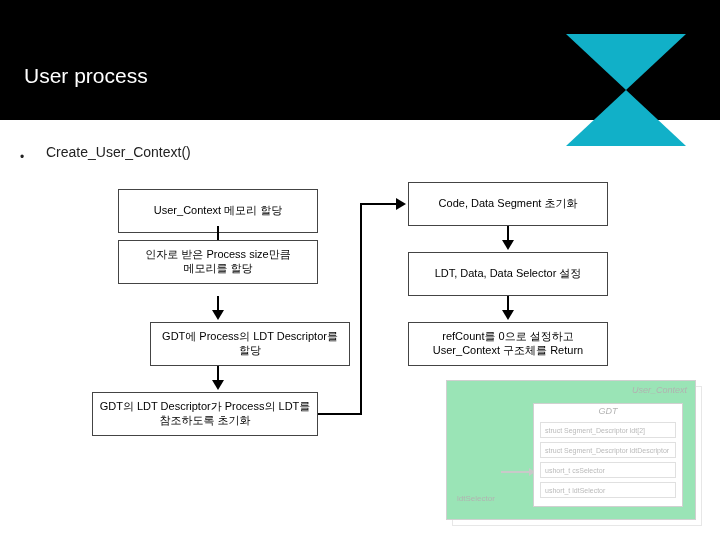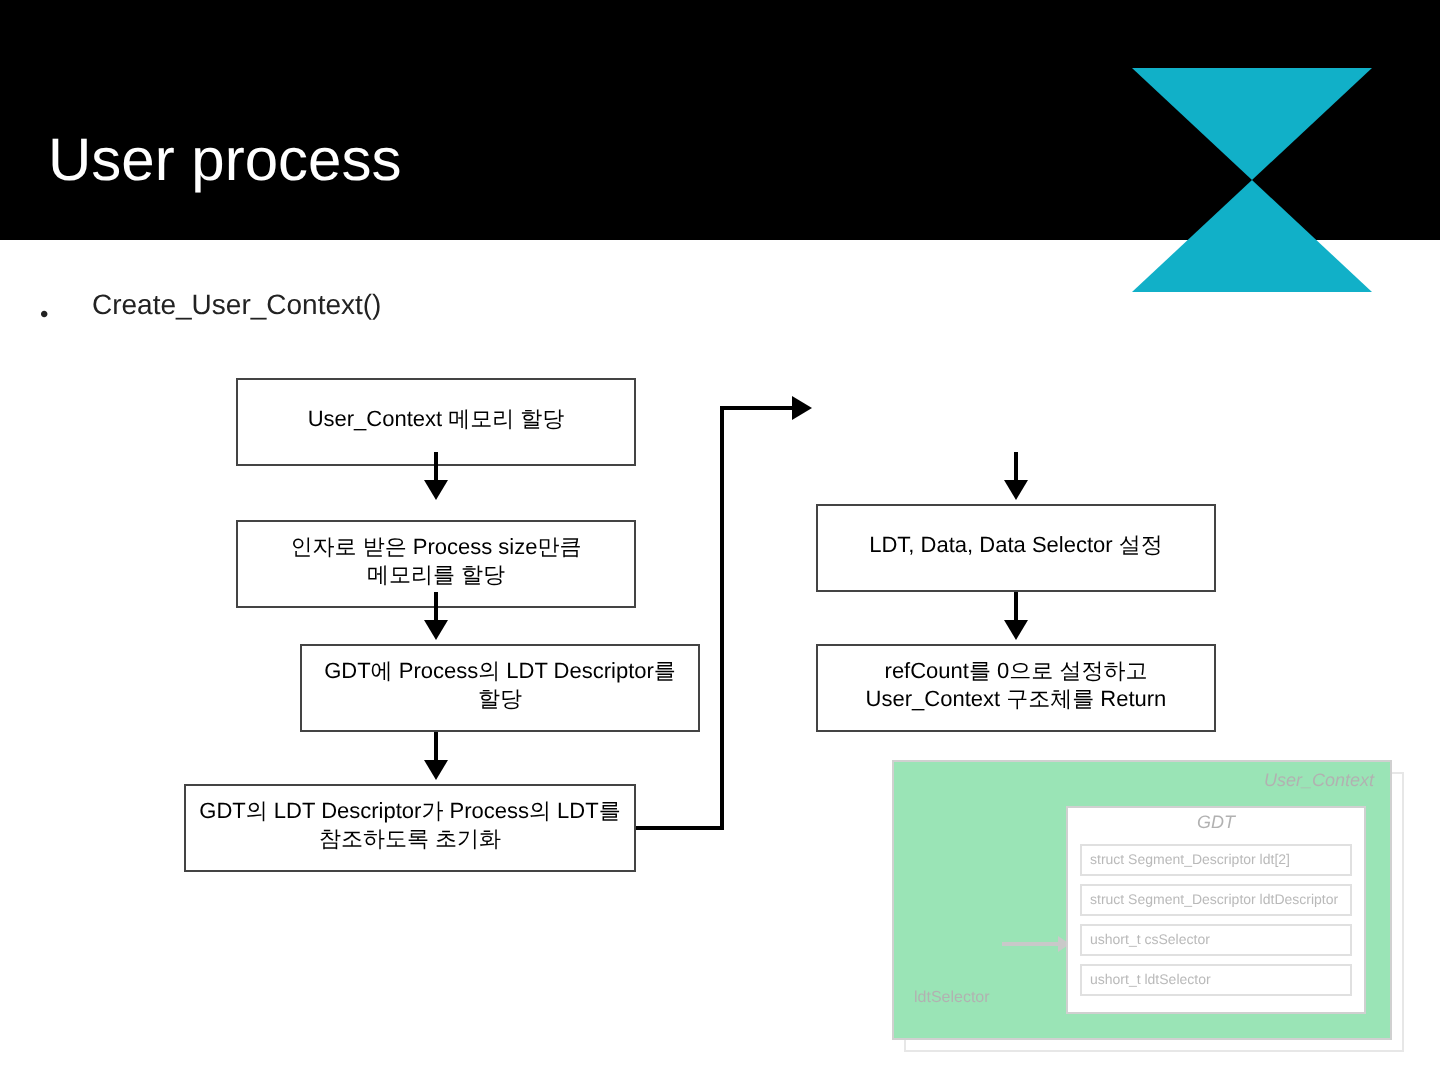--- a/index.html
+++ b/index.html
@@ -9,21 +9,21 @@
   .titlebar {
     position: relative;
     width: 720px;
     height: 120px;
     background: #000;
   }
   .title {
     position: absolute;
     left: 24px; top: 64px;
     color: #fff;
-    font-size: 30px;
+    font-size: 21px;
     font-weight: 400;
   }
   .bowtie {
     position: absolute;
     right: 34px;
     top: 34px;
     width: 120px;
     height: 112px;
   }
   .tri { position: absolute; width: 0; height: 0; left: 0; }
@@ -68,21 +68,21 @@
     align-items: center;
     justify-content: center;
     text-align: center;
     font-size: 11px;
     line-height: 1.25;
     padding: 2px 6px;
   }
 
   
   .L1 { left: 118px; top: 69px; text-align: center; }
-  .L2 { left: 118px; top: 140px; }
+  .L2 { left: 118px; top: 120px; }
   .L3 { left: 134px; top: 202px; margin-left: 16px; }
   .L4 { left: 92px; top: 272px; width: 226px; }
 
   
   .R1 { left: 408px; top: 62px; }
   .R2 { left: 408px; top: 132px; }
   .R3 { left: 408px; top: 202px; }
 
   
   .arrow-down {
@@ -221,20 +221,21 @@
       <div class="shaft"></div>
       <div class="head"></div>
     </div>
   <div class="box L4">GDT의 LDT Descriptor가 Process의 LDT를<br>참조하도록 초기화</div>
 
   <div class="elbow elbow-h1"></div>
   <div class="elbow elbow-v"></div>
   <div class="elbow elbow-h2"></div>
   <div class="elbow-head"></div>
 
+  <div class="box R1">Code, Data Segment 초기화</div>
   <div class="arrow-down adR1">
       <div class="shaft"></div>
       <div class="head"></div>
     </div>
   <div class="box R2">LDT, Data, Data Selector 설정</div>
   <div class="arrow-down adR2">
       <div class="shaft"></div>
       <div class="head"></div>
     </div>
   <div class="box R3">refCount를 0으로 설정하고<br>User_Context 구조체를 Return</div>

